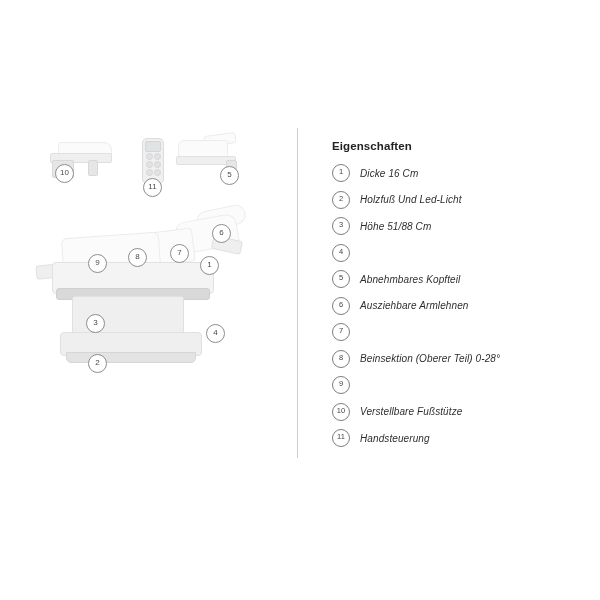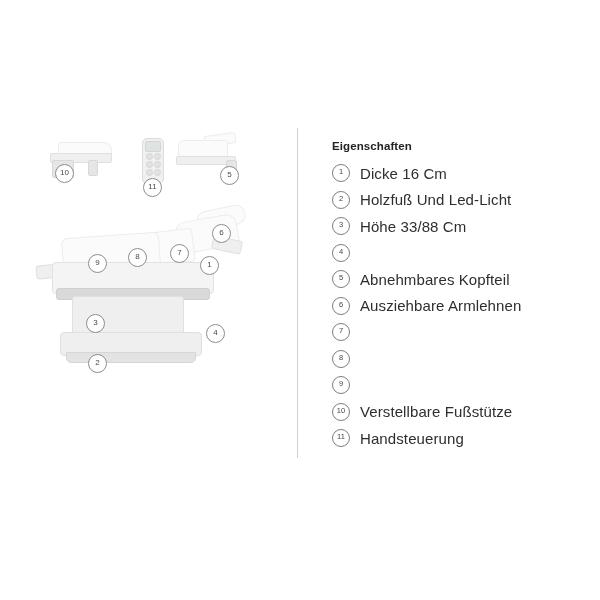--- a/index.html
+++ b/index.html
@@ -136,23 +136,24 @@
     height: 16px;
     border-radius: 50%;
     border: 1px solid #7e7e7e;
     color: #444;
     font-size: 7.5px;
     line-height: 14px;
     text-align: center;
     margin-right: 10px;
   }
   .feature-text {
-    font-size: 15px;
+    font-size: 10px;
     color: #2e2e2e;
     letter-spacing: .1px;
+    font-style: italic;
   }
 </style>
 </head>
 <body>
 
 <div class="page">
 
   <div class="illustration">
 
     <div class="shape light foot-a"></div>
@@ -211,38 +212,39 @@
         <div class="feature">
           <div class="feature-num">1</div>
           <div class="feature-text">Dicke 16 Cm</div>
         </div>
         <div class="feature">
           <div class="feature-num">2</div>
           <div class="feature-text">Holzfuß Und Led-Licht</div>
         </div>
         <div class="feature">
           <div class="feature-num">3</div>
-          <div class="feature-text">Höhe 33/88 Cm</div>
+          <div class="feature-text">Höhe 51/88 Cm</div>
         </div>
         <div class="feature">
           <div class="feature-num">4</div>
         </div>
         <div class="feature">
           <div class="feature-num">5</div>
           <div class="feature-text">Abnehmbares Kopfteil</div>
         </div>
         <div class="feature">
           <div class="feature-num">6</div>
           <div class="feature-text">Ausziehbare Armlehnen</div>
         </div>
         <div class="feature">
           <div class="feature-num">7</div>
         </div>
         <div class="feature">
           <div class="feature-num">8</div>
+          <div class="feature-text">Beinsektion (Oberer Teil) 0-28°</div>
         </div>
         <div class="feature">
           <div class="feature-num">9</div>
         </div>
         <div class="feature">
           <div class="feature-num">10</div>
           <div class="feature-text">Verstellbare Fußstütze</div>
         </div>
         <div class="feature">
           <div class="feature-num">11</div>

